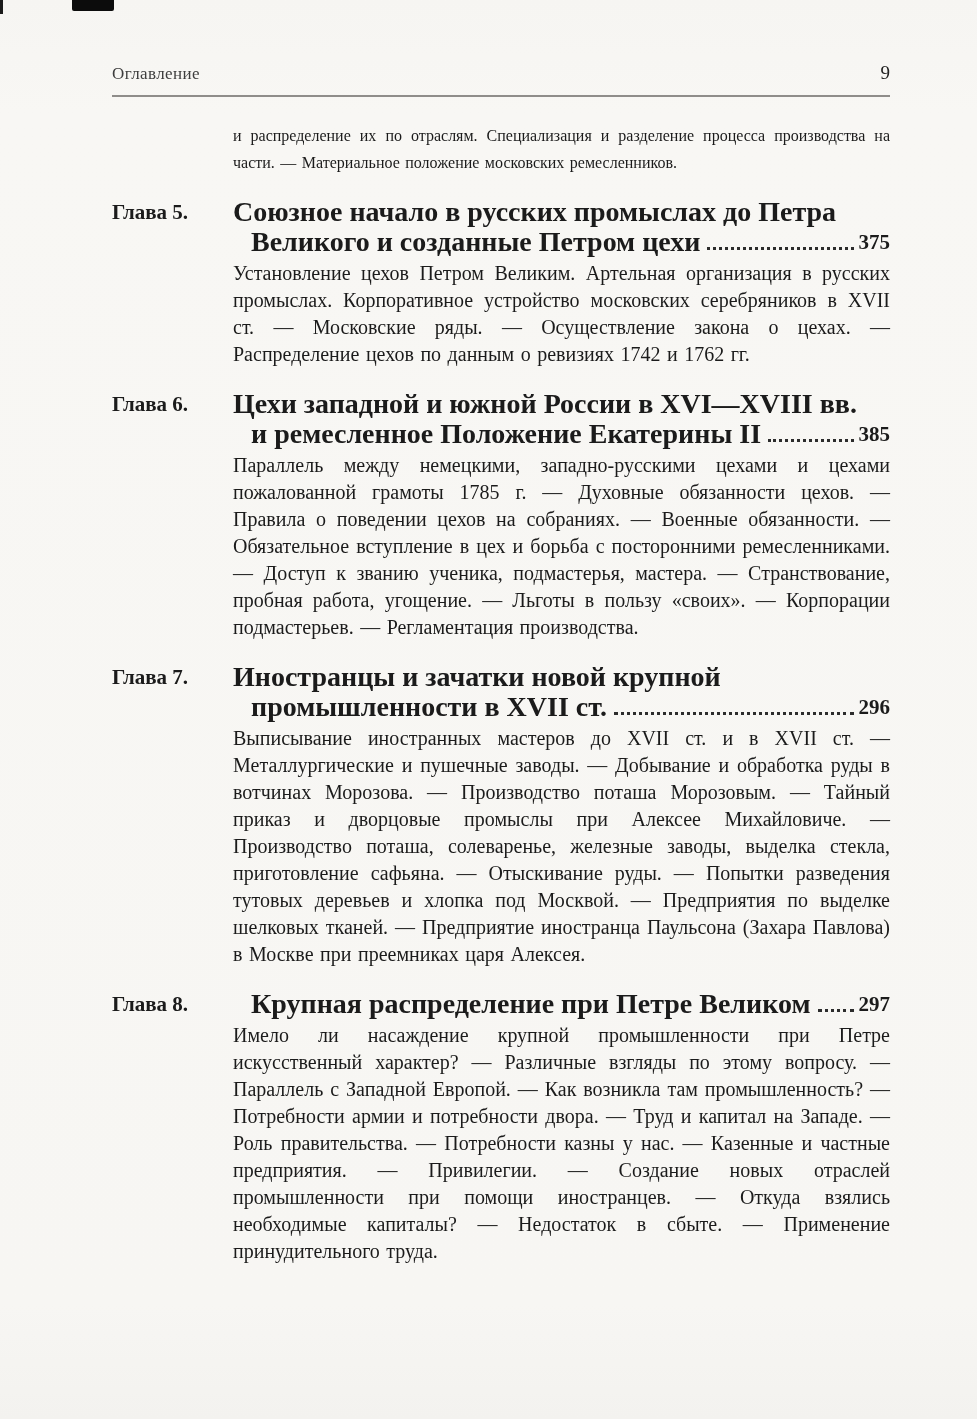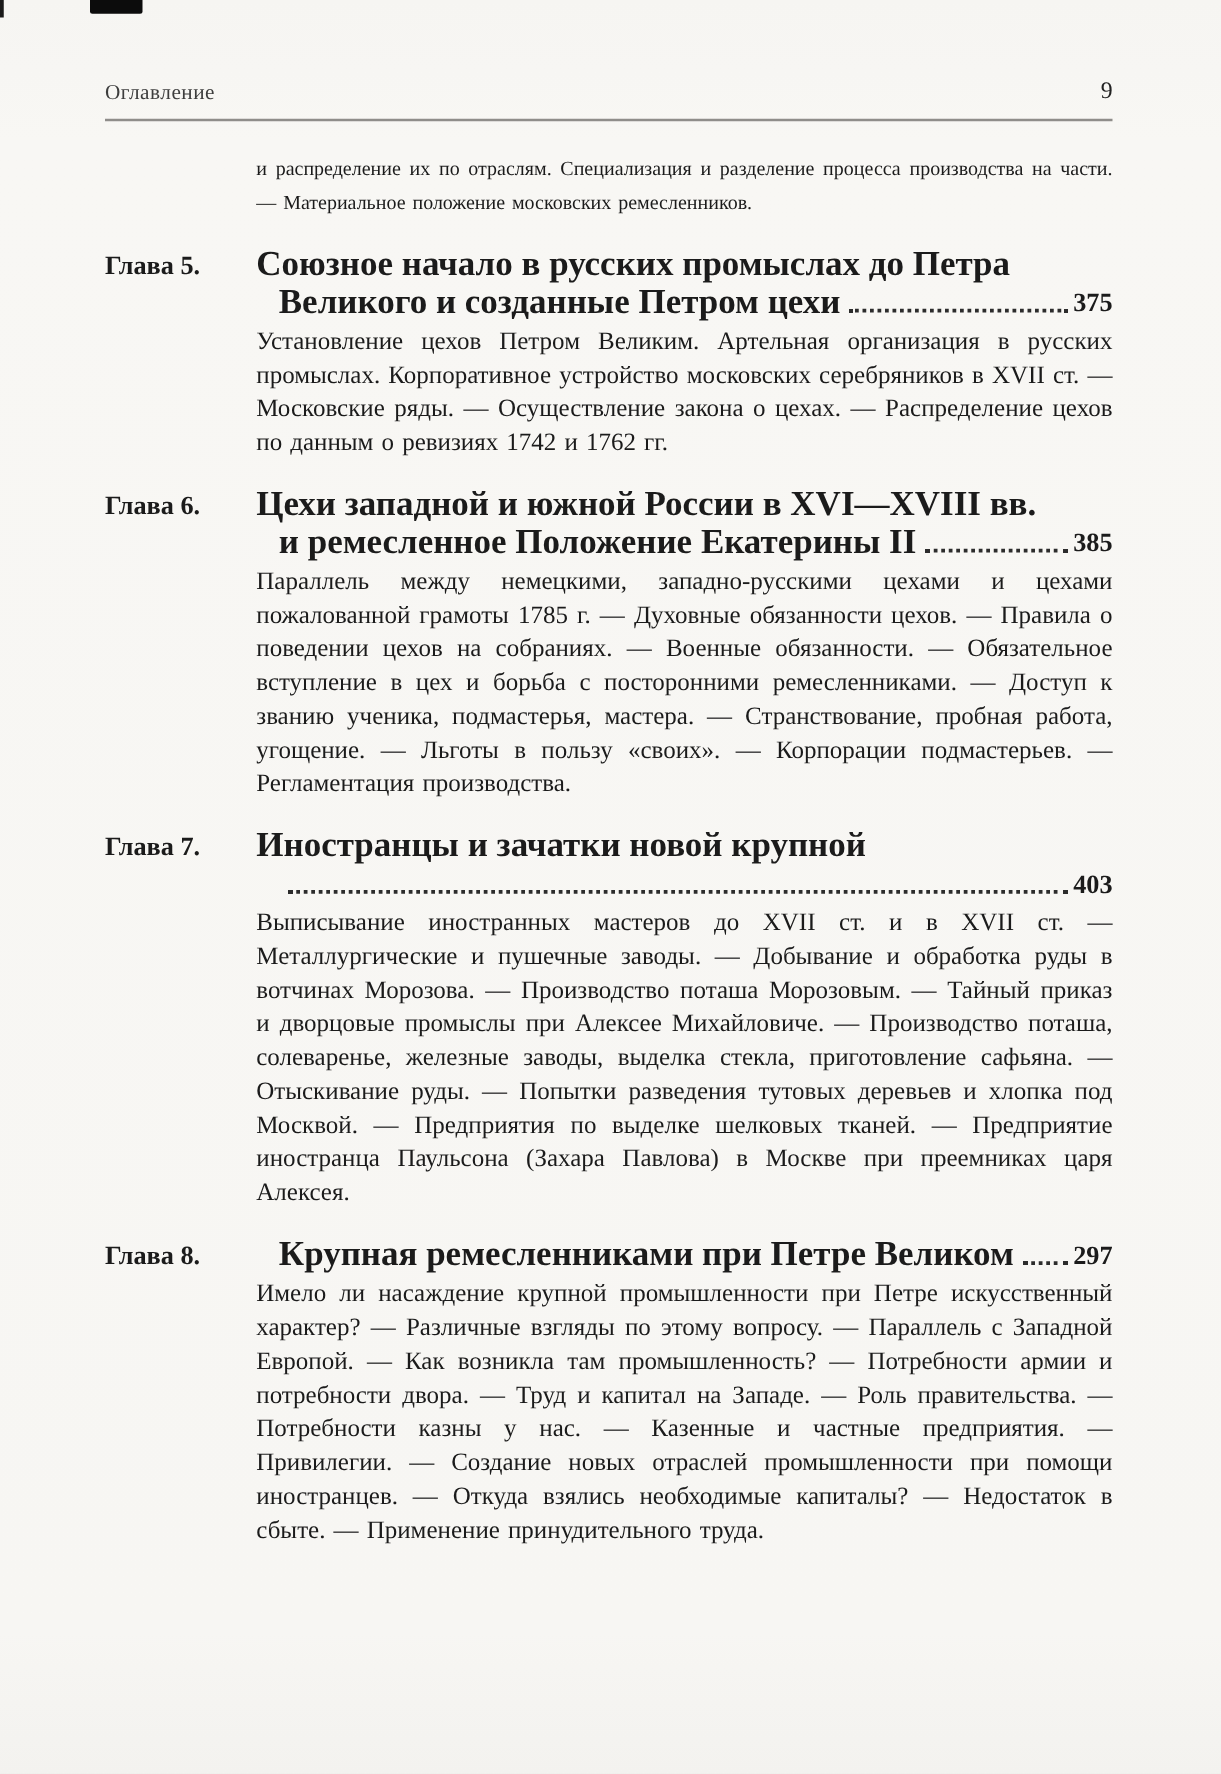--- a/index.html
+++ b/index.html
@@ -27,21 +27,21 @@
   .scan-edge-left {
     position: absolute;
     left: 0; top: 0;
     width: 3px; height: 14px;
     background: #1a1a1a;
   }
   .page {
     position: relative;
     width: 977px;
     height: 1292px;
-    padding: 62px 87px 0 84px;
+    padding: 62px 87px 0 112px;
   }
   .page-header {
     display: flex;
     justify-content: space-between;
     align-items: flex-end;
     padding-bottom: 11px;
   }
   .header-title {
     font-size: 17px;
     letter-spacing: 0.4px;
@@ -147,32 +147,33 @@
       </div>
       <p class="entry-body">Параллель между немецкими, западно-русскими цехами и цехами пожалованной грамоты 1785 г. — Духовные обязанности цехов. — Правила о поведении цехов на собраниях. — Военные обязанности. — Обязательное вступление в цех и борьба с посторонними ремесленниками. — Доступ к званию ученика, подмастерья, мастера. — Странствование, пробная работа, угощение. — Льготы в пользу «своих». — Корпорации подмастерьев. — Регламентация производства.</p>
     </div>
   </section>
 
   <section class="entry">
     <div class="entry-label">Глава 7.</div>
     <div class="entry-main">
       <div class="title-line">Иностранцы и зачатки новой крупной</div>
       <div class="title-row">
+        <span class="title-line">промышленности в XVII ст.</span>
         <span class="leader"></span>
-        <span class="page-ref">403</span>
+        <span class="page-ref">296</span>
       </div>
       <p class="entry-body">Выписывание иностранных мастеров до XVII ст. и в XVII ст. — Металлургические и пушечные заводы. — Добывание и обработка руды в вотчинах Морозова. — Производство поташа Морозовым. — Тайный приказ и дворцовые промыслы при Алексее Михайловиче. — Производство поташа, солеваренье, железные заводы, выделка стекла, приготовление сафьяна. — Отыскивание руды. — Попытки разведения тутовых деревьев и хлопка под Москвой. — Предприятия по выделке шелковых тканей. — Предприятие иностранца Паульсона (Захара Павлова) в Москве при преемниках царя Алексея.</p>
     </div>
   </section>
 
   <section class="entry">
     <div class="entry-label">Глава 8.</div>
     <div class="entry-main">
       <div class="title-row">
-        <span class="title-line">Крупная ремесленниками при Петре Великом</span>
+        <span class="title-line">Крупная распределение при Петре Великом</span>
         <span class="leader"></span>
         <span class="page-ref">297</span>
       </div>
       <p class="entry-body">Имело ли насаждение крупной промышленности при Петре искусственный характер? — Различные взгляды по этому вопросу. — Параллель с Западной Европой. — Как возникла там промышленность? — Потребности армии и потребности двора. — Труд и капитал на Западе. — Роль правительства. — Потребности казны у нас. — Казенные и частные предприятия. — Привилегии. — Создание новых отраслей промышленности при помощи иностранцев. — Откуда взялись необходимые капиталы? — Недостаток в сбыте. — Применение принудительного труда.</p>
     </div>
   </section>
 
 </div>
 
 </body></html>

